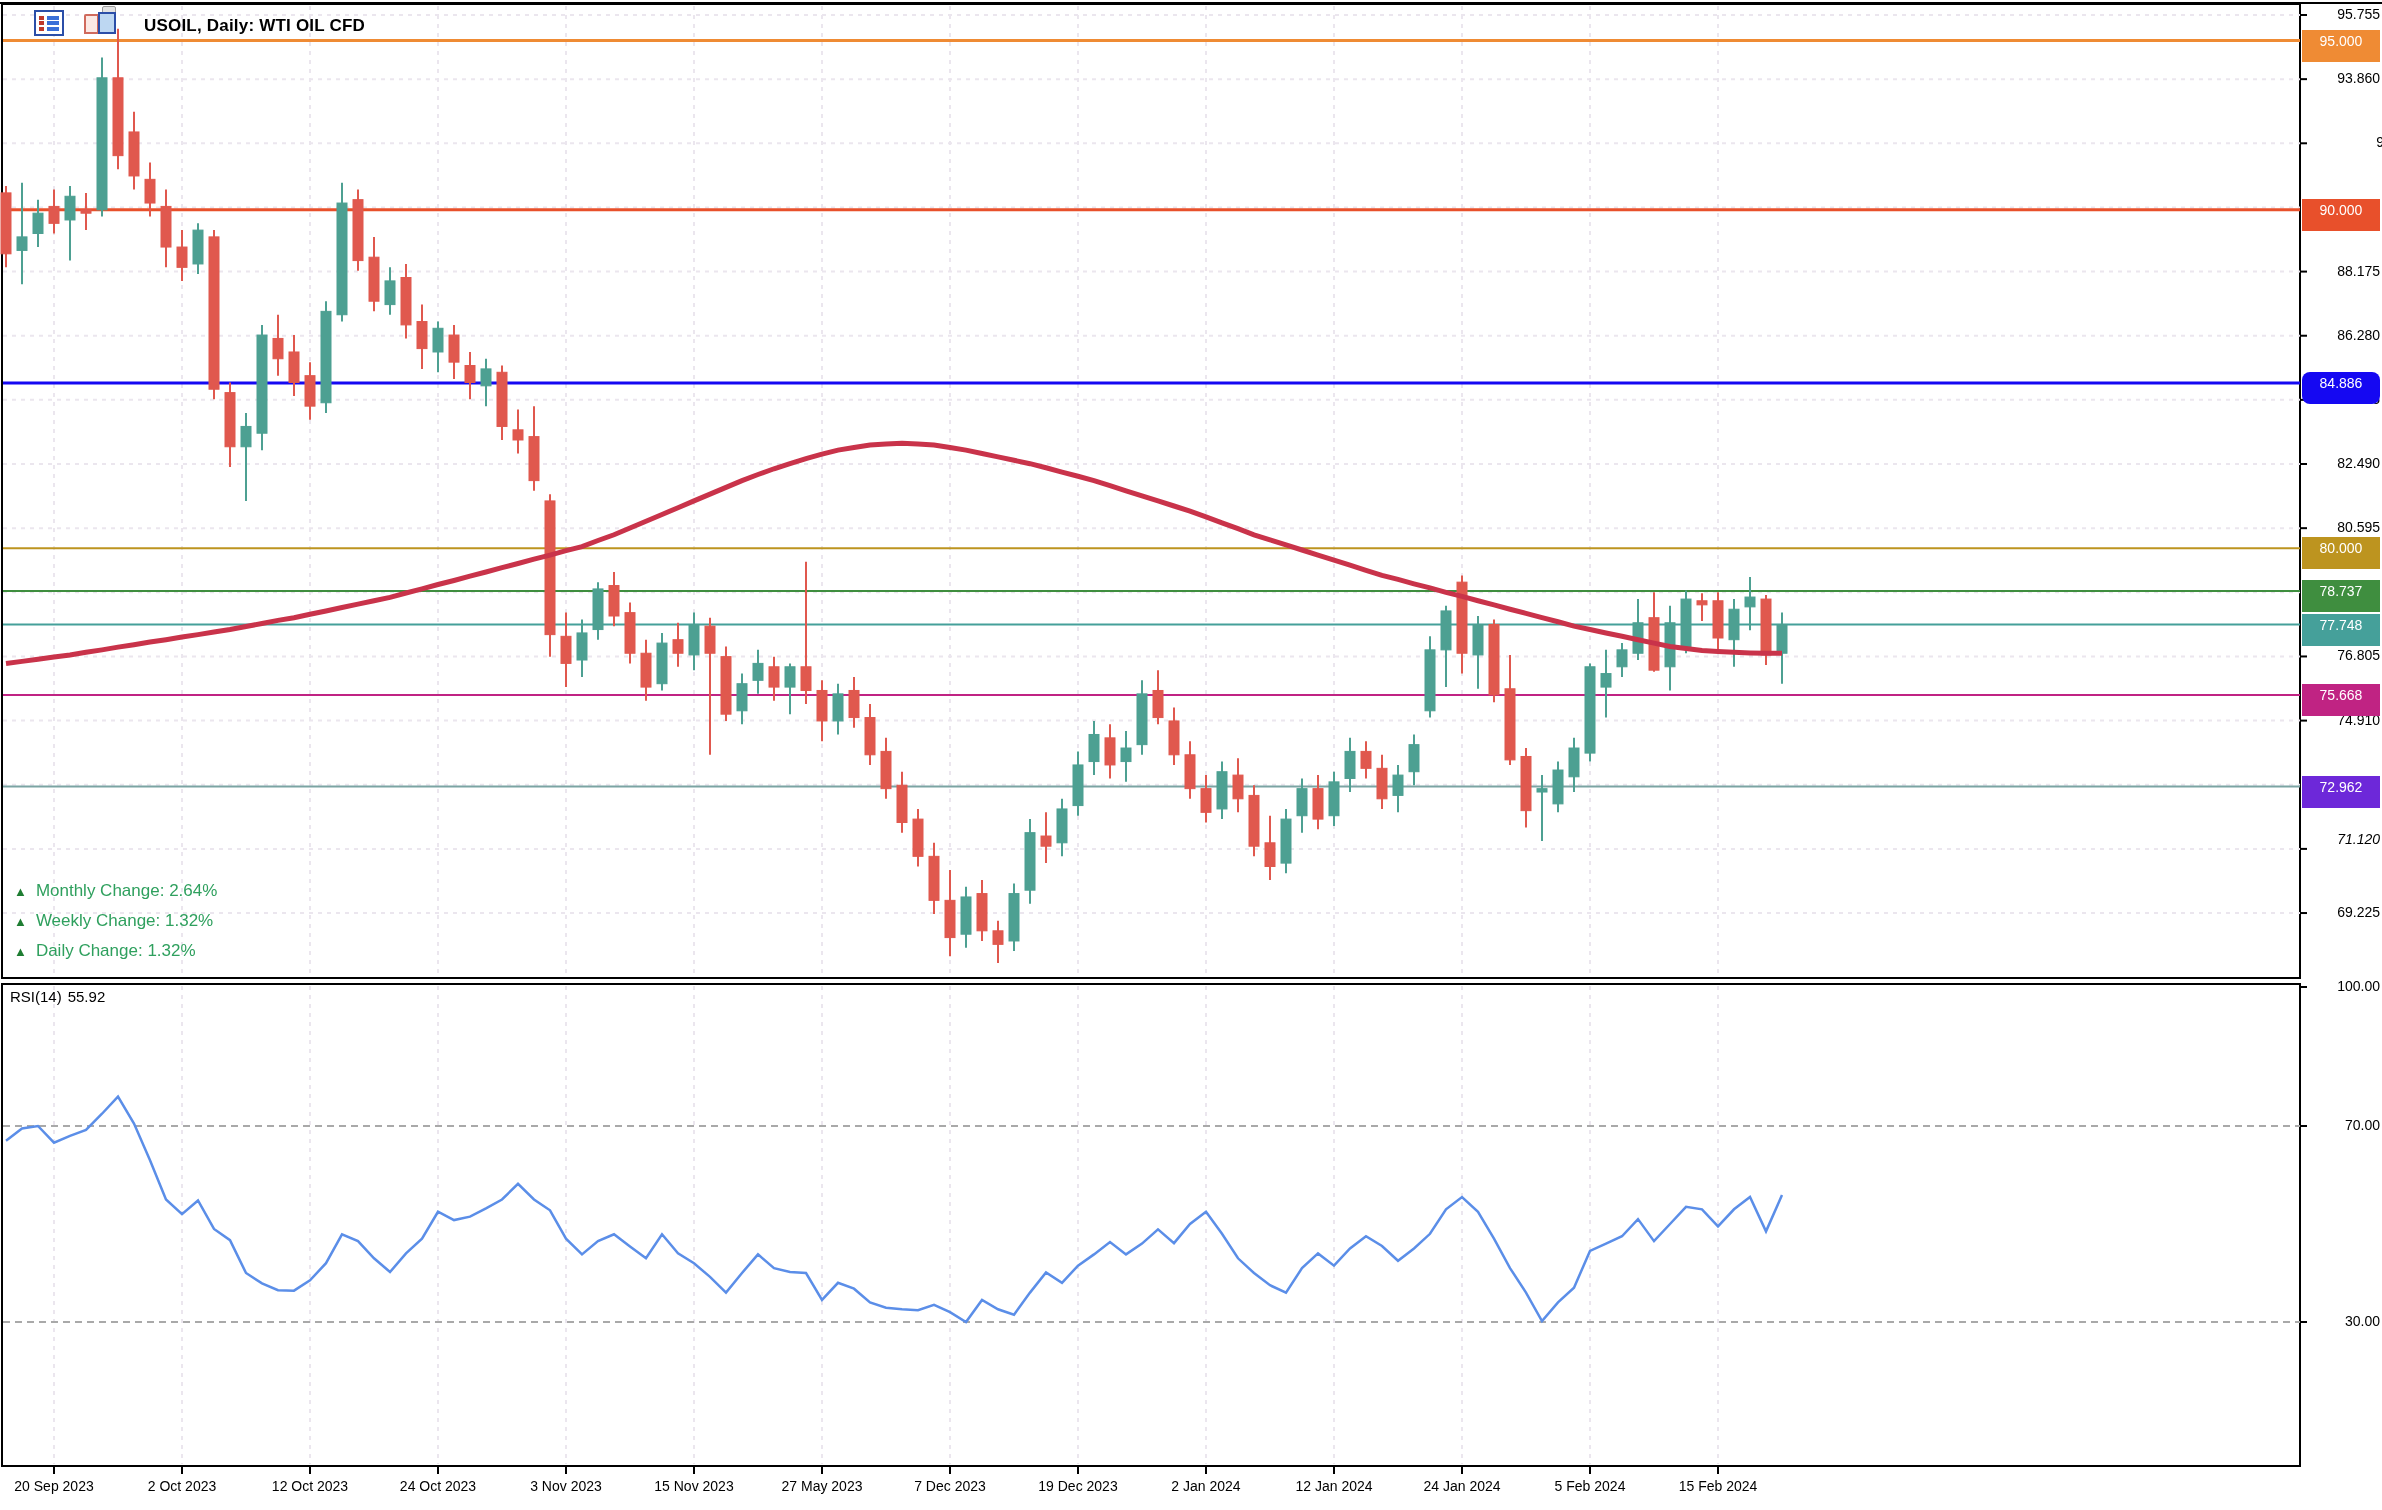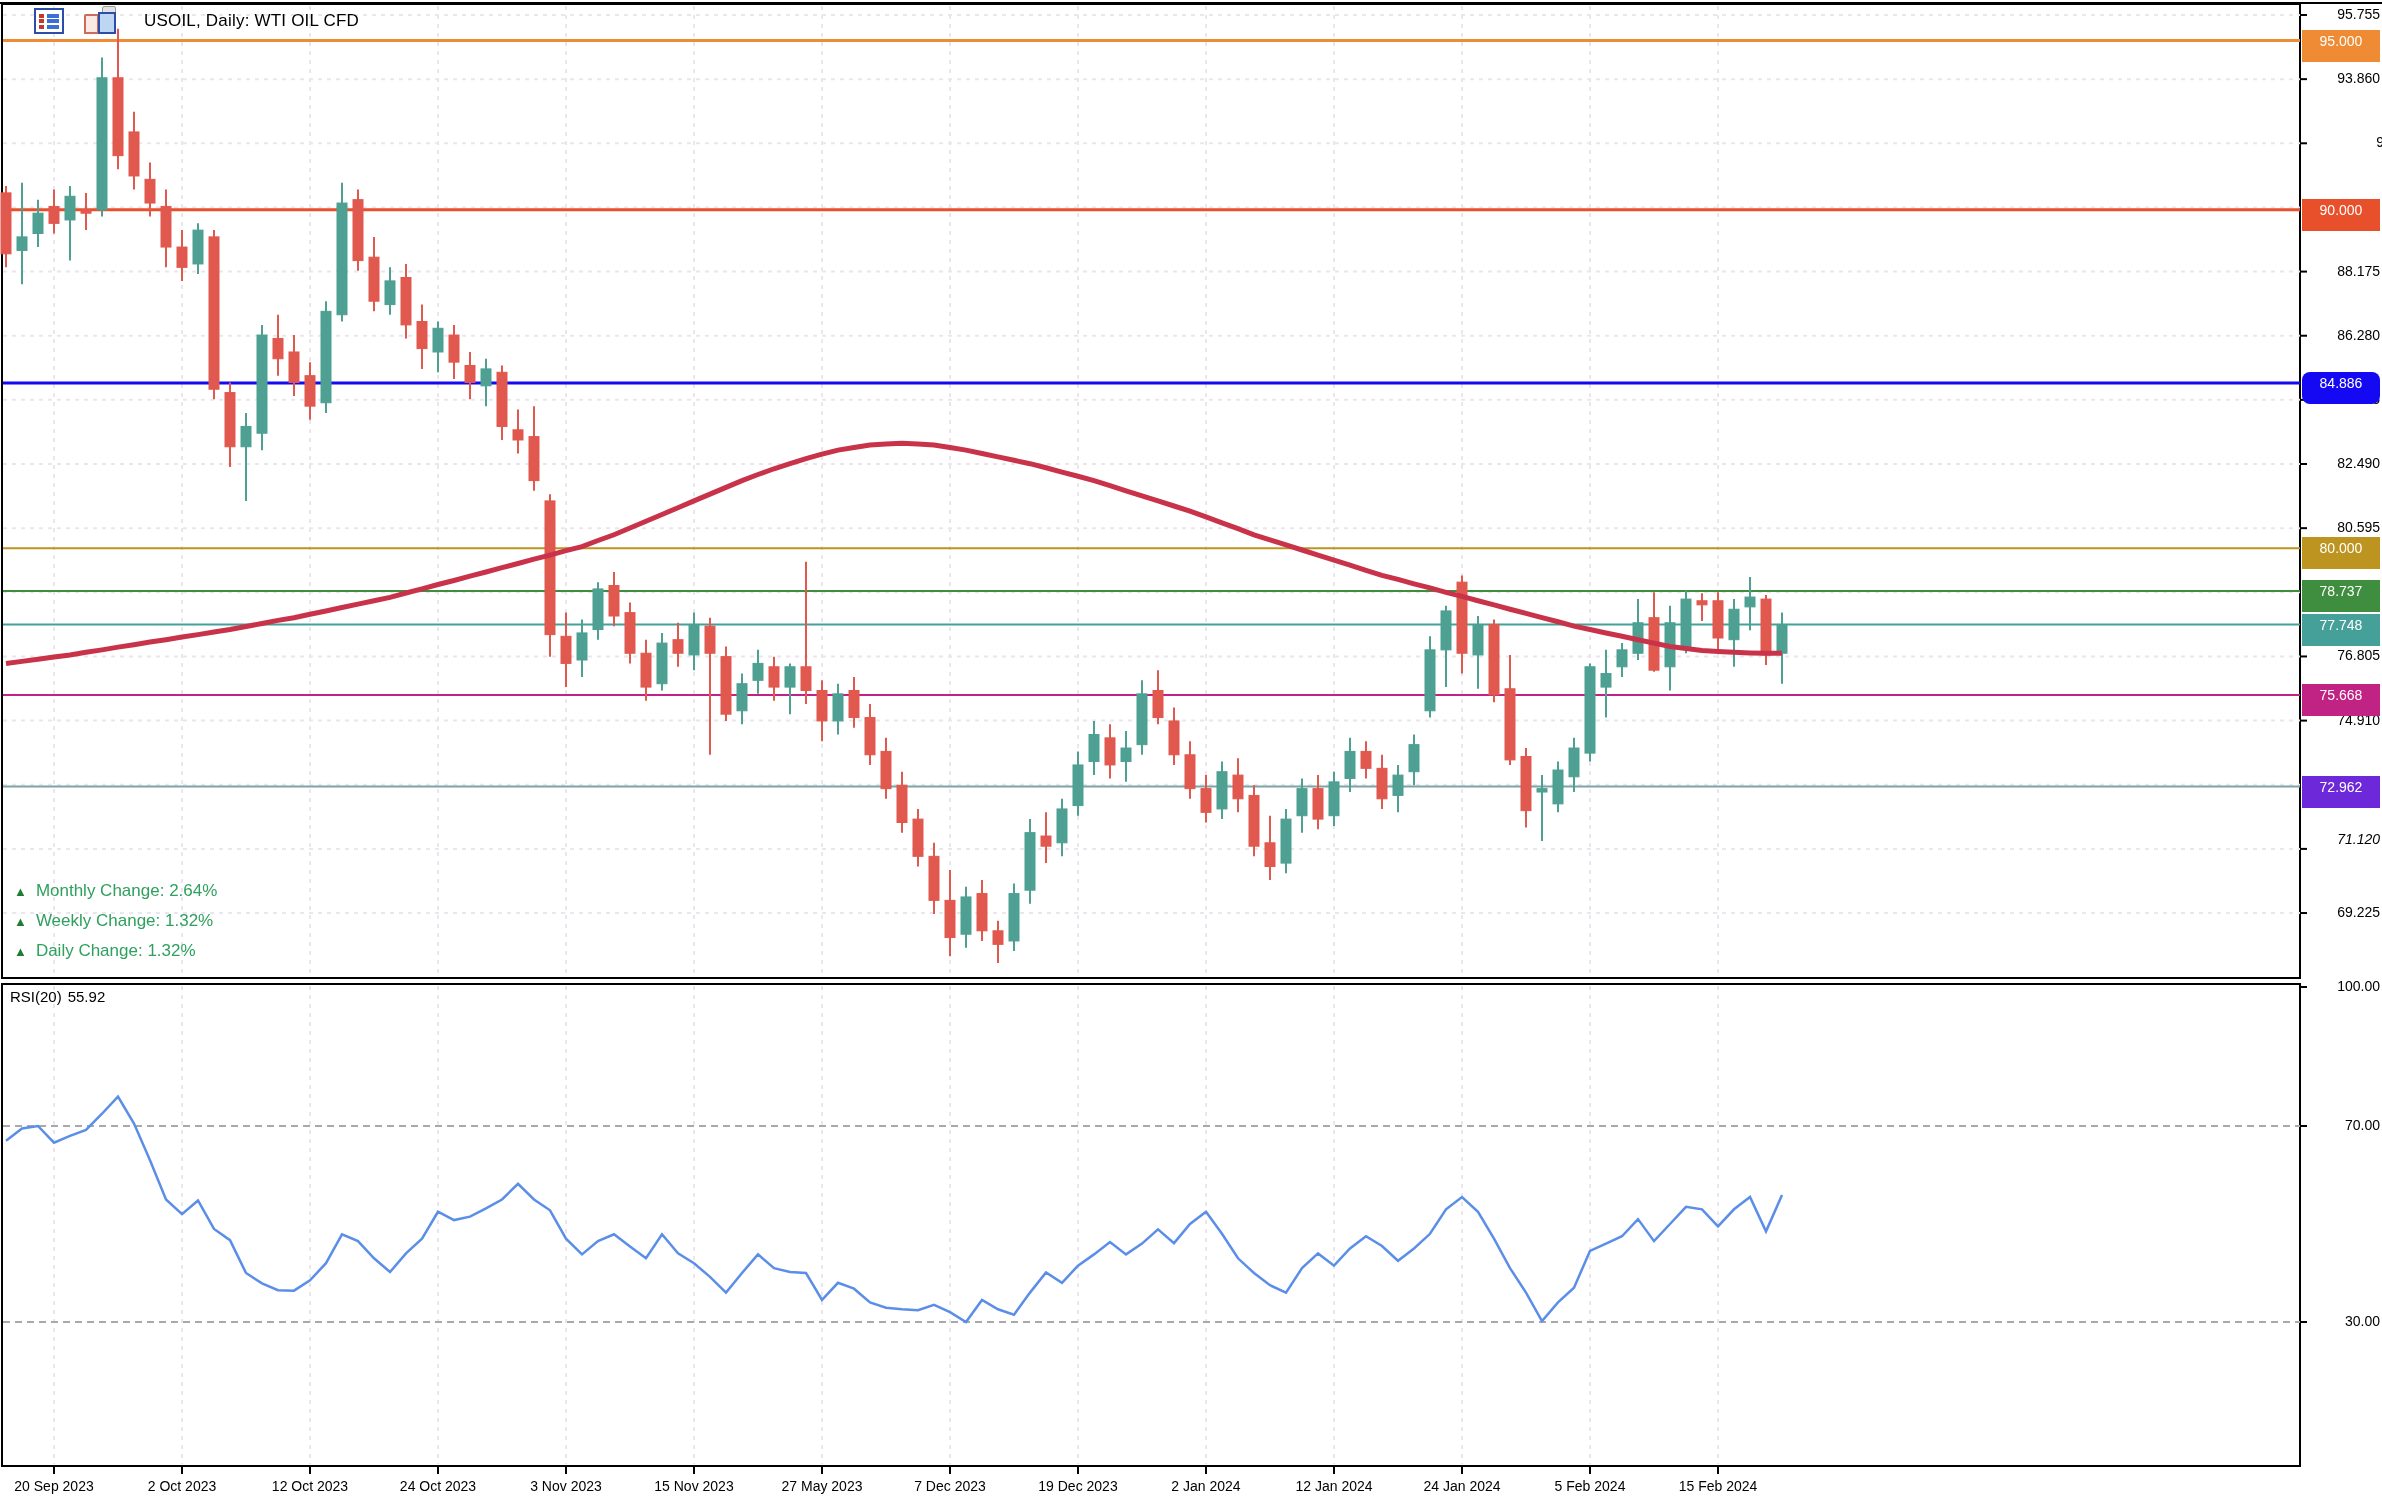--- a/index.html
+++ b/index.html
@@ -1,19 +1,19 @@
 <!DOCTYPE html>
 <html><head>
 <meta charset="utf-8">
 <style>
   html,body{margin:0;padding:0;background:#fff;}
   #stage{position:relative;width:2382px;height:1510px;background:#fff;overflow:hidden;
          font-family:"Liberation Sans","DejaVu Sans",sans-serif;}
   #chart-svg{position:absolute;left:0;top:0;}
-  .titlebar{position:absolute;left:34px;top:6px;display:flex;align-items:center;gap:20px;z-index:5;}
+  .titlebar{position:absolute;left:34px;top:6px;display:flex;align-items:flex-end;gap:20px;z-index:5;font-weight:bold;}
   .icon-list{width:30px;height:26px;border:2px solid #2b4ea8;background:#fff;box-sizing:border-box;
              display:flex;flex-direction:column;justify-content:space-evenly;padding:2px 3px;}
   .icon-list .row{display:flex;align-items:center;gap:3px;}
   .icon-list .tick{width:5px;height:4px;background:#c0392b;}
   .icon-list .bar{flex:1;height:4px;background:#3a6fd8;}
   .icon-charts{position:relative;width:40px;height:30px;}
   .icon-charts .back{position:absolute;left:0;top:8px;width:15px;height:20px;background:#fbe9e4;
                      border:2px solid #d06a5c;box-sizing:border-box;border-radius:2px 0 0 0;}
   .icon-charts .front{position:absolute;left:14px;top:6px;width:18px;height:22px;background:#bdd7f2;
                       border:2px solid #2b4ea8;box-sizing:border-box;}
@@ -381,21 +381,21 @@
       <span class="chg-arrow">▲</span>
       <span class="chg-text"><span>Weekly Change:</span>&nbsp;<span>1.32%</span></span>
     </div>
     <div class="chg-row">
       <span class="chg-arrow">▲</span>
       <span class="chg-text"><span>Daily Change:</span>&nbsp;<span>1.32%</span></span>
     </div>
   </div>
 
   <div class="rsi-title">
-    <span>RSI(20)</span><span>55.92</span>
+    <span>RSI(14)</span><span>55.92</span>
   </div>
 
   <div id="overlay">
       <div class="date-label" style="left: -11px;">20 Sep 2023</div>
       <div class="date-label" style="left: 117px;">2 Oct 2023</div>
       <div class="date-label" style="left: 245px;">12 Oct 2023</div>
       <div class="date-label" style="left: 373px;">24 Oct 2023</div>
       <div class="date-label" style="left: 501px;">3 Nov 2023</div>
       <div class="date-label" style="left: 629px;">15 Nov 2023</div>
       <div class="date-label" style="left: 757px;">27 May 2023</div>

